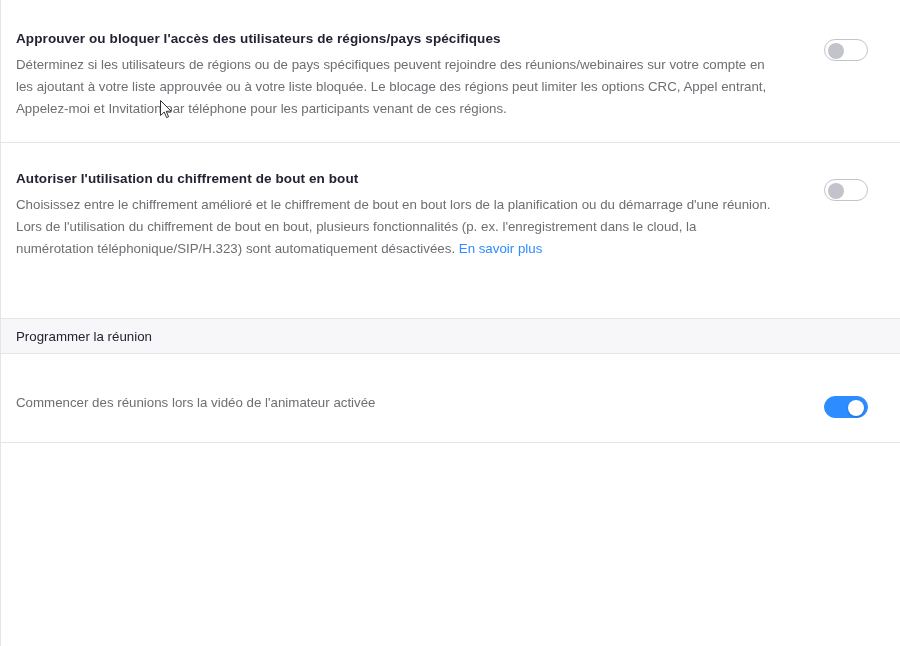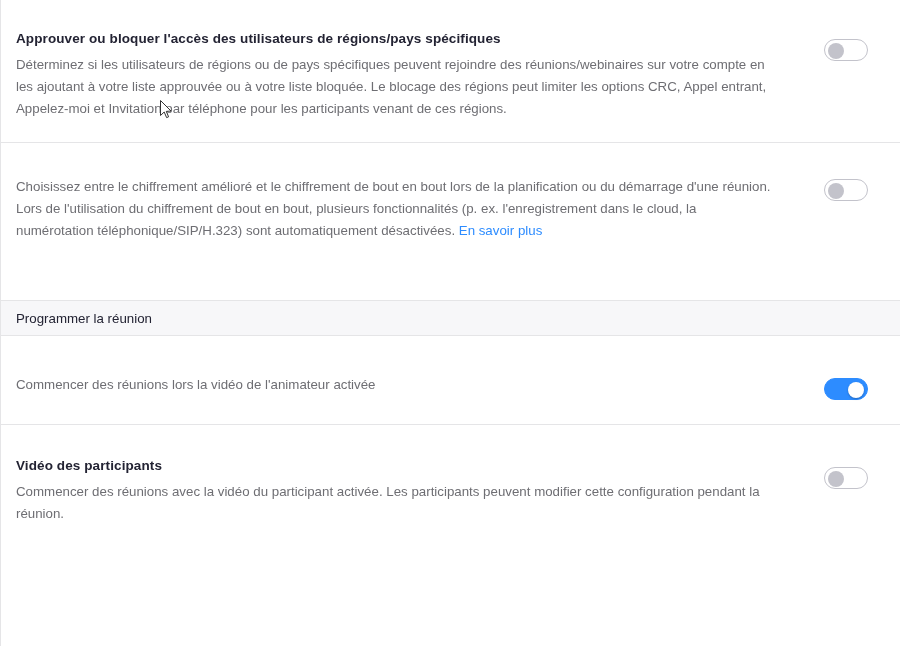--- a/index.html
+++ b/index.html
@@ -142,20 +142,21 @@
       </div>
       <div class="toggle off" style="top:39px;">
         <div class="knob"></div>
       </div>
     </div>
 
     <div class="divider"></div>
 
     <div class="setting-row" style="padding-top:27px; padding-bottom:24px;">
       <div class="inner">
+        <div class="setting-title">Autoriser l'utilisation du chiffrement de bout en bout</div>
         <div class="setting-desc"><span>Choisissez entre le chiffrement amélioré et le chiffrement de bout en bout lors de la planification ou du démarrage d'une réunion. Lors de l'utilisation du chiffrement de bout en bout, plusieurs fonctionnalités (p. ex. l'enregistrement dans le cloud, la numérotation téléphonique/SIP/H.323) sont automatiquement désactivées. </span><a href="#">En savoir plus</a></div>
       </div>
       <div class="toggle off" style="top:36px;">
         <div class="knob"></div>
       </div>
     </div>
 
     <div class="divider" style="margin-top:34px;"></div>
 
     <div class="section-header">
@@ -168,29 +169,20 @@
       <div class="inner">
         <div class="setting-desc">Commencer des réunions lors la vidéo de l'animateur activée</div>
       </div>
       <div class="toggle on" style="top:42px;">
         <div class="knob"></div>
       </div>
     </div>
 
     <div class="divider"></div>
 
-    <div class="setting-row" style="padding-top:32px; padding-bottom:28px;">
-      <div class="inner">
-        <div class="setting-title">Vidéo des participants</div>
-        <div class="setting-desc">Commencer des réunions avec la vidéo du participant activée. Les participants peuvent modifier cette configuration pendant la réunion.</div>
-      </div>
-      <div class="toggle off" style="top:42px;">
-        <div class="knob"></div>
-      </div>
-    </div>
 
   </div>
 
   <div class="cursor">
     <svg width="12" height="19" viewBox="0 0 12 19" xmlns="http://www.w3.org/2000/svg">
       <path d="M0.5,0.5 L0.5,15.5 L4.2,12.0 L6.6,17.6 L8.6,16.8 L6.3,11.4 L11.0,11.0 Z" fill="#ffffff" stroke="#333333" stroke-width="1"></path>
     </svg>
   </div>
 </div>
 

